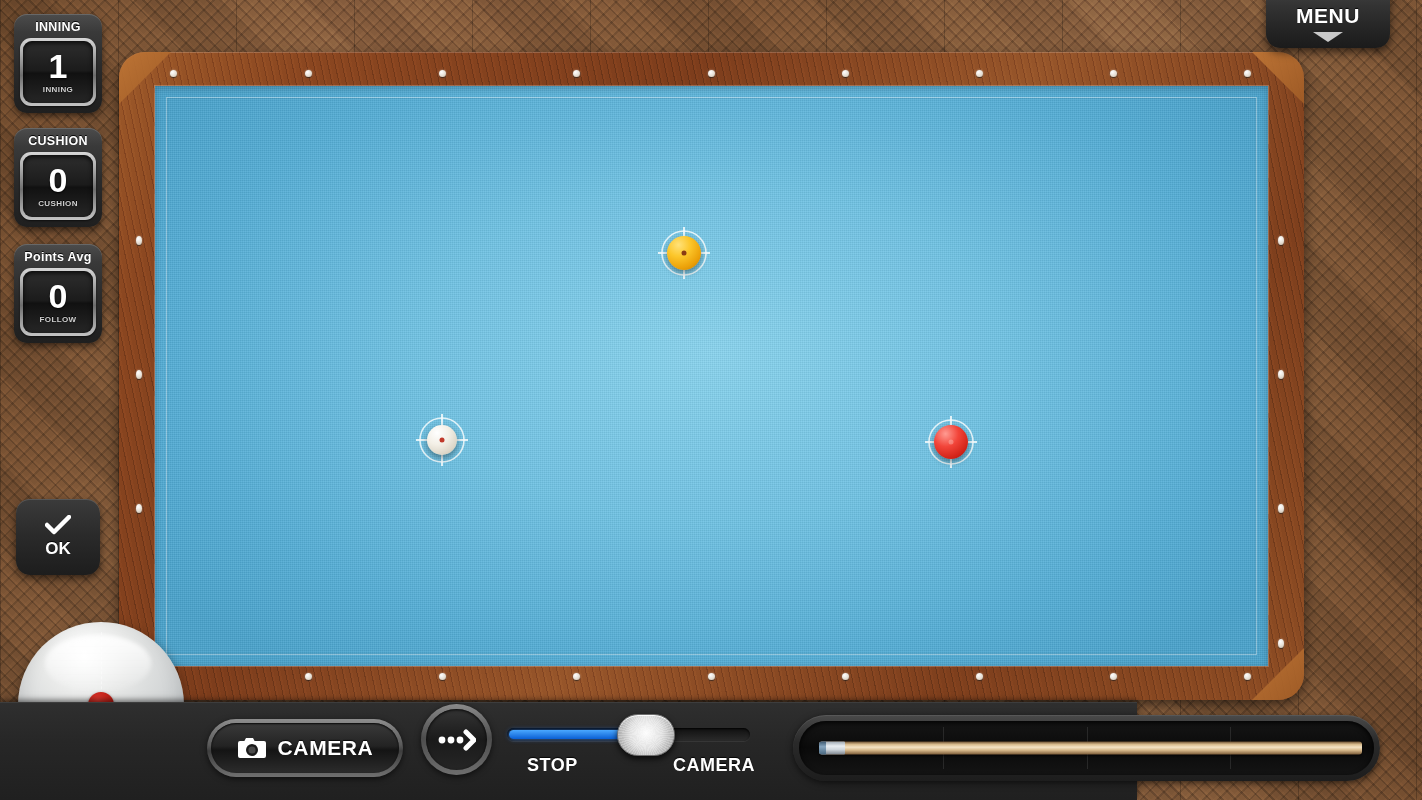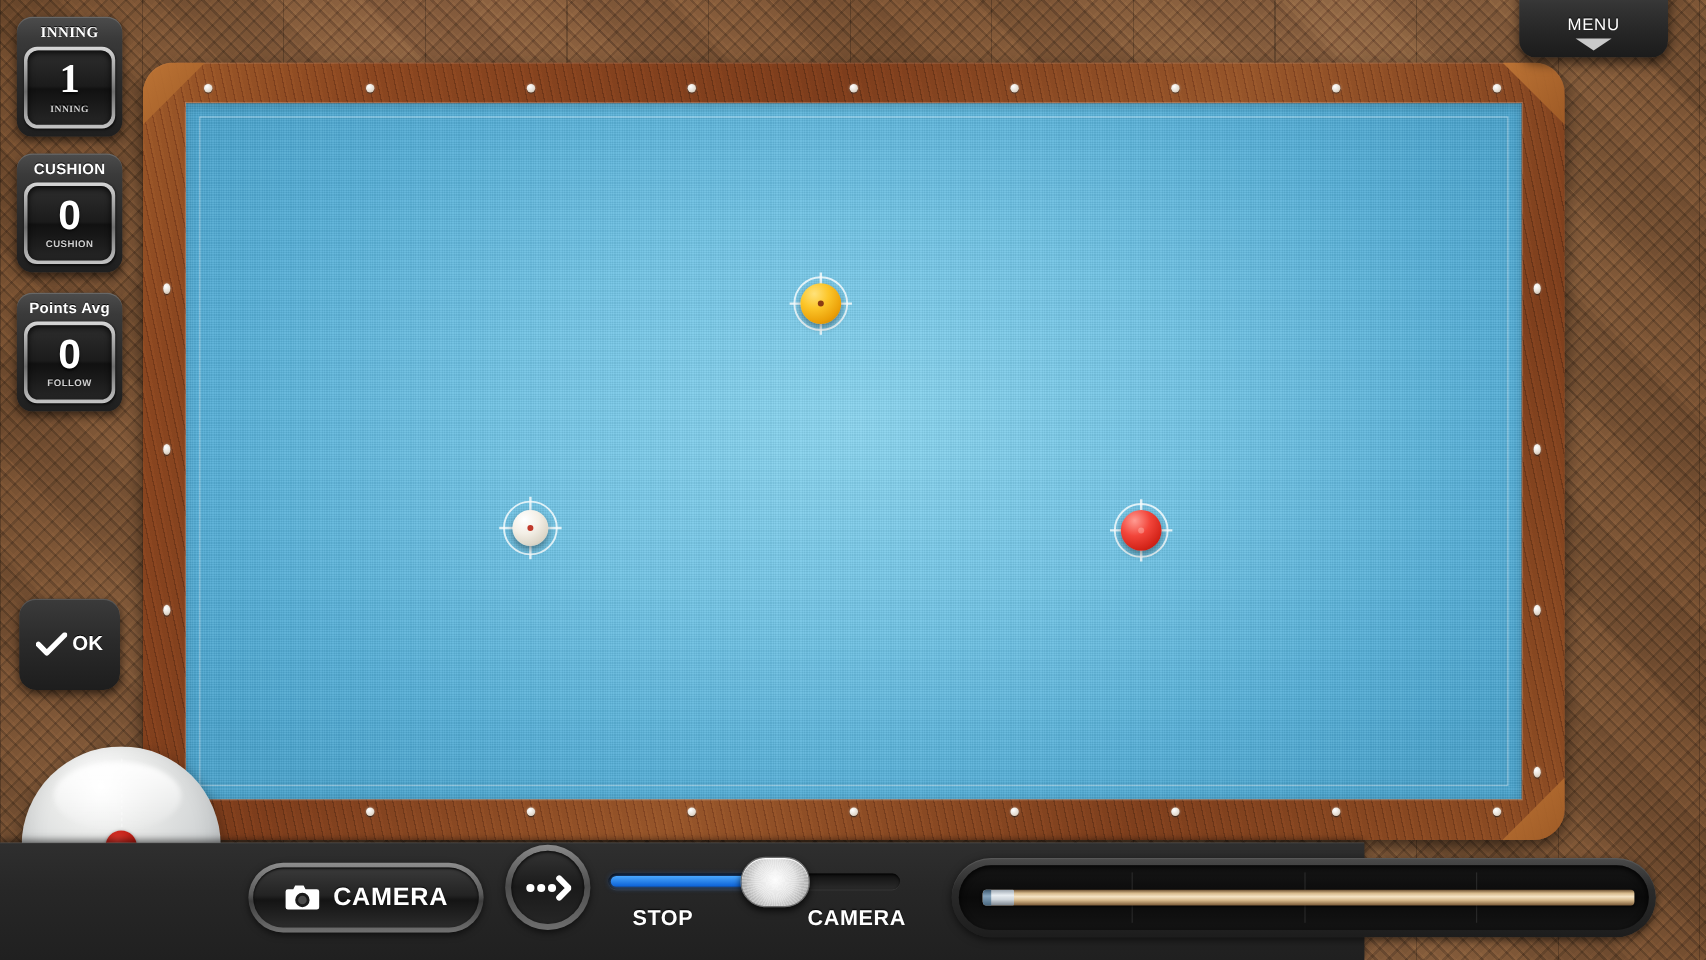--- a/index.html
+++ b/index.html
@@ -139,21 +139,21 @@
     color:#cfcfcf; font-size:8px; font-weight:bold; letter-spacing:.4px; margin-top:3px;
     text-shadow:0 -1px 0 rgba(0,0,0,.8);
   }
 
   
   #ok-button{
     position:absolute; left:16px; top:499px; width:84px; height:76px;
     border-radius:14px;
     background:linear-gradient(180deg,#3b3b3b 0%,#2b2b2b 45%,#1d1d1d 100%);
     box-shadow:0 3px 8px rgba(0,0,0,.6), inset 0 1px 0 rgba(255,255,255,.14);
-    display:flex; flex-direction:row; align-items:center; justify-content:center; gap:4px;
+    display:flex; flex-direction:column; align-items:center; justify-content:center; gap:4px;
     cursor:pointer;
   }
   #ok-button .lbl{ color:#fff; font-size:17px; font-weight:bold; text-shadow:0 -1px 0 rgba(0,0,0,.9); }
 
   
   #spin-ball{
     position:absolute; left:18px; top:622px; width:166px; height:166px;
     border-radius:50%;
     background:
       linear-gradient(180deg, rgba(255,255,255,.0) 0 50%, rgba(120,130,140,.16) 50% 100%),
@@ -179,21 +179,21 @@
 
   
   #menu-button{
     position:absolute; right:32px; top:-16px; width:124px; height:64px;
     border-radius:14px;
     background:linear-gradient(180deg,#454545 0%,#333 34%,#252525 70%,#1b1b1b 100%);
     box-shadow:0 4px 10px rgba(0,0,0,.6), inset 0 1px 0 rgba(255,255,255,.14);
     display:flex; flex-direction:column; align-items:center; justify-content:flex-end;
     padding-bottom:5px; gap:2px; cursor:pointer;
   }
-  #menu-button .lbl{ color:#fff; font-size:14px; font-weight:normal; letter-spacing:.6px;
+  #menu-button .lbl{ color:#fff; font-size:21px; font-weight:bold; letter-spacing:.6px;
     text-shadow:0 -1px 1px rgba(0,0,0,.9); }
 
   
   #bottom-bar{
     position:absolute; left:0; bottom:0; width:1137px; height:98px;
     background:linear-gradient(180deg,#2f2f2f 0%,#272727 40%,#202020 100%);
     box-shadow:0 -2px 6px rgba(0,0,0,.55), inset 0 1px 0 rgba(255,255,255,.07);
   }
 
   #camera-button{
@@ -365,21 +365,21 @@
           <line x1="40" y1="28" x2="54" y2="28" stroke-width="2"></line>
         </svg>
         <div class="ball">
           <div class="dot"></div>
         </div>
       </div>
     </div>
 </div>
 
 <div id="stats-layer">
-    <div class="stat" style="top: 14px; font-family: Liberation Serif, serif;">
+    <div class="stat" style="top: 14px;">
       <div class="stat-head">INNING</div>
       <div class="stat-screen">
         <div class="stat-inner">
           <div class="stat-value">1</div>
           <div class="stat-cap">INNING</div>
         </div>
       </div>
     </div>
     <div class="stat" style="top: 128px;">
       <div class="stat-head">CUSHION</div>

